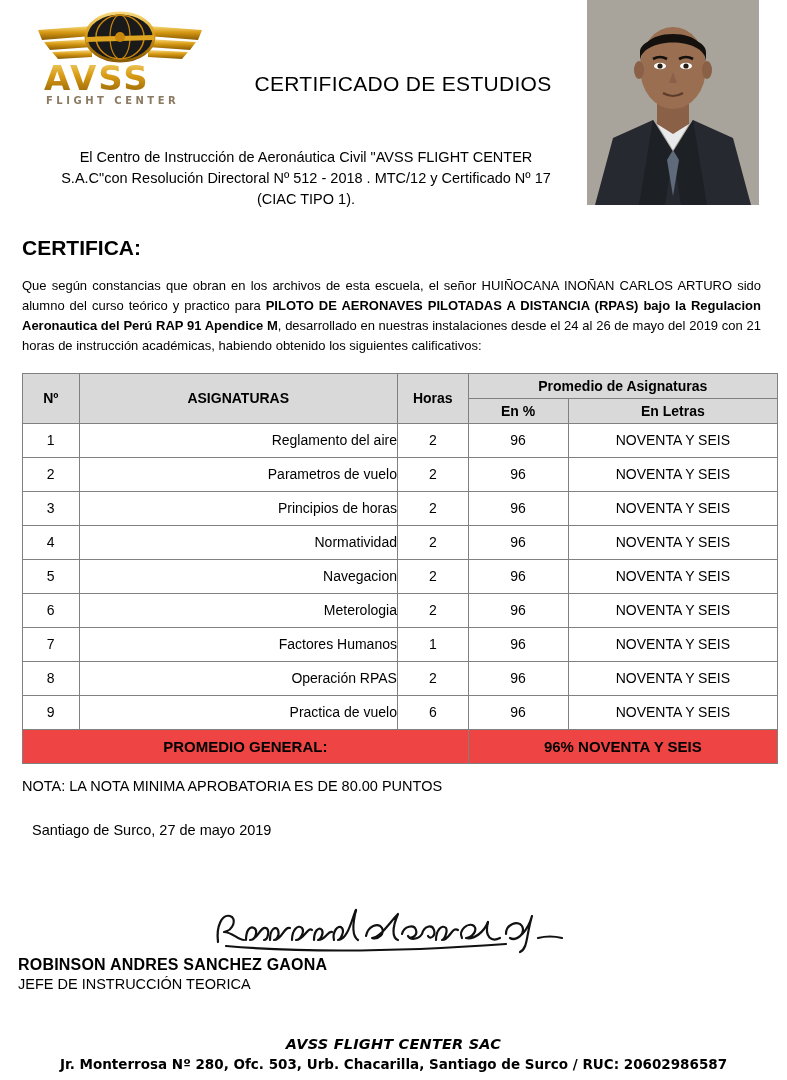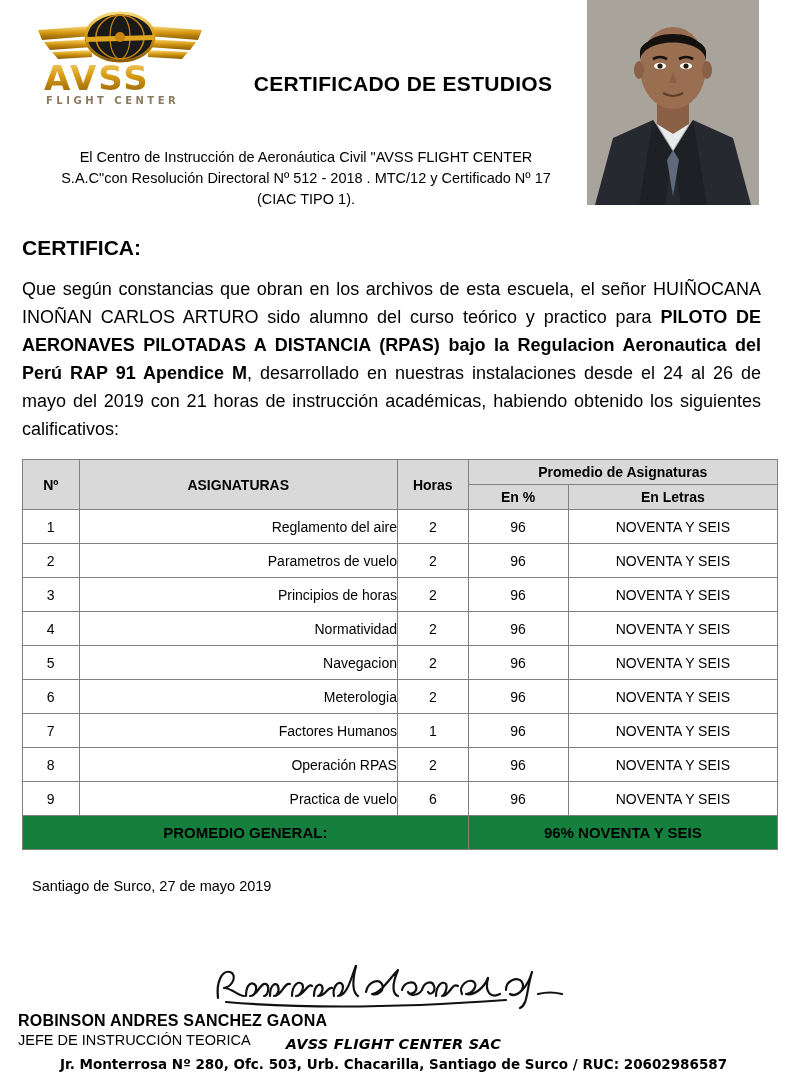--- a/index.html
+++ b/index.html
@@ -37,21 +37,21 @@
   }
   .logo svg { display: block; }
 
   .cert-title {
     position: absolute;
     left: 200px;
     top: 72px;
     width: 370px;
     text-align: center;
     font-size: 21px;
-    font-weight: bold;
+    font-weight: normal;
     letter-spacing: 0.3px;
   }
 
   .photo {
     position: absolute;
     right: 10px;
     top: 0px;
     width: 172px;
     height: 205px;
     overflow: hidden;
@@ -73,21 +73,21 @@
     margin-top: 26px;
     margin-left: 4px;
     font-size: 21px;
     font-weight: bold;
   }
 
   .body-par {
     margin-top: 16px;
     margin-left: 4px;
     margin-right: 8px;
-    font-size: 18px;
+    font-size: 13px;
     line-height: 1.55;
     text-align: justify;
   }
   .body-par b { font-weight: bold; }
 
   
   table.grades {
     margin-top: 16px;
     margin-left: 4px;
     border-collapse: collapse;
@@ -110,21 +110,21 @@
   .hdr-pct { width: 100px; }
   .hdr-letras { width: 210px; }
 
   table.grades td {
     height: 33px;
   }
   .c-center { text-align: center; }
   .c-left { text-align: right; padding-left: 10px !important; }
   .row-promedio td {
     height: 38px;
-    background: #15803d;
+    background: #ef4444;
     font-weight: bold;
     text-align: center;
     font-size: 15px;
   }
 
   .nota {
     margin-top: 14px;
     margin-left: 4px;
     font-size: 14.5px;
   }
@@ -337,20 +337,21 @@
         <td class="c-center">96</td>
         <td class="c-center">NOVENTA Y SEIS</td>
       </tr>
       <tr class="row-promedio">
         <td colspan="3">PROMEDIO GENERAL:</td>
         <td colspan="2">96% NOVENTA Y SEIS</td>
       </tr>
     </tbody>
   </table>
 
+  <div class="nota">NOTA: LA NOTA MINIMA APROBATORIA ES DE 80.00 PUNTOS</div>
   <div class="place-date">Santiago de Surco, 27 de mayo 2019</div>
 
   <div class="sign-block">
     <div class="sign-img">
       <svg width="380" height="60" viewBox="0 0 380 60" xmlns="http://www.w3.org/2000/svg">
         <g fill="none" stroke="#111111" stroke-width="2.2" stroke-linecap="round" stroke-linejoin="round">
           <path d="M12 46 C10 30, 16 18, 24 20 C31 22, 28 34, 18 36 C26 36, 32 44, 38 44"></path>
           <path d="M40 44 C40 34, 44 30, 48 32 C52 34, 50 44, 44 44 C52 44, 54 30, 60 32 C64 34, 62 44, 58 44"></path>
           <path d="M64 44 C64 32, 70 30, 72 34 C74 40, 70 44, 68 44 C76 44, 78 30, 84 32"></path>
           <path d="M86 44 C86 34, 92 28, 96 32 C99 36, 94 44, 90 44 C98 44, 102 30, 106 34"></path>

